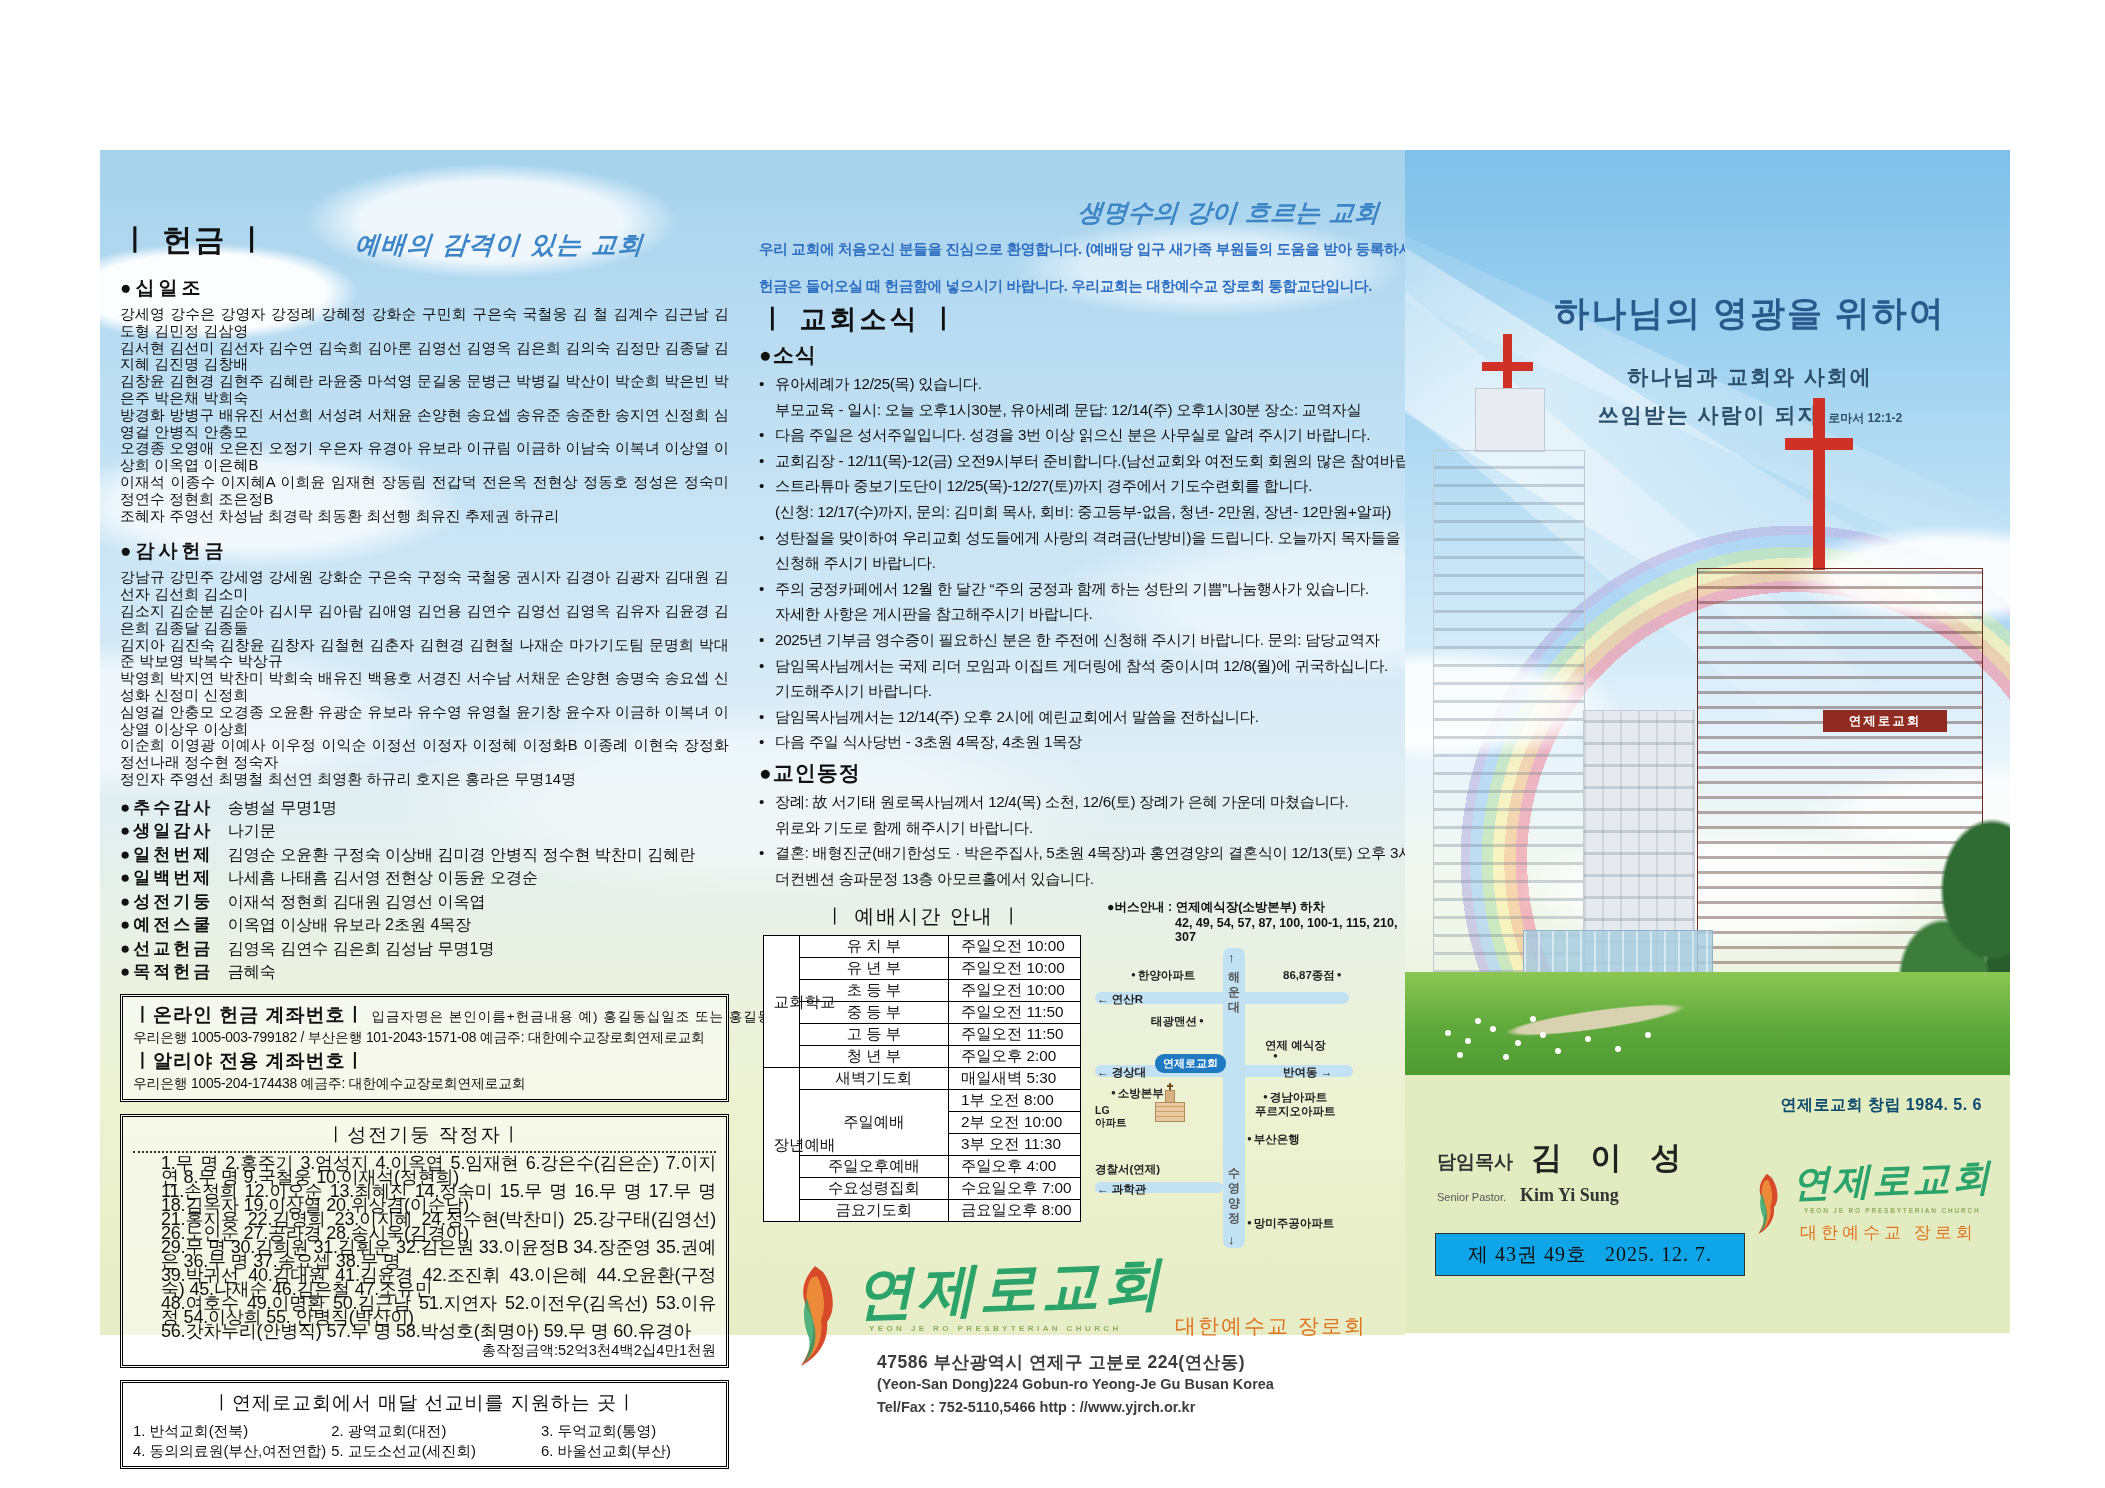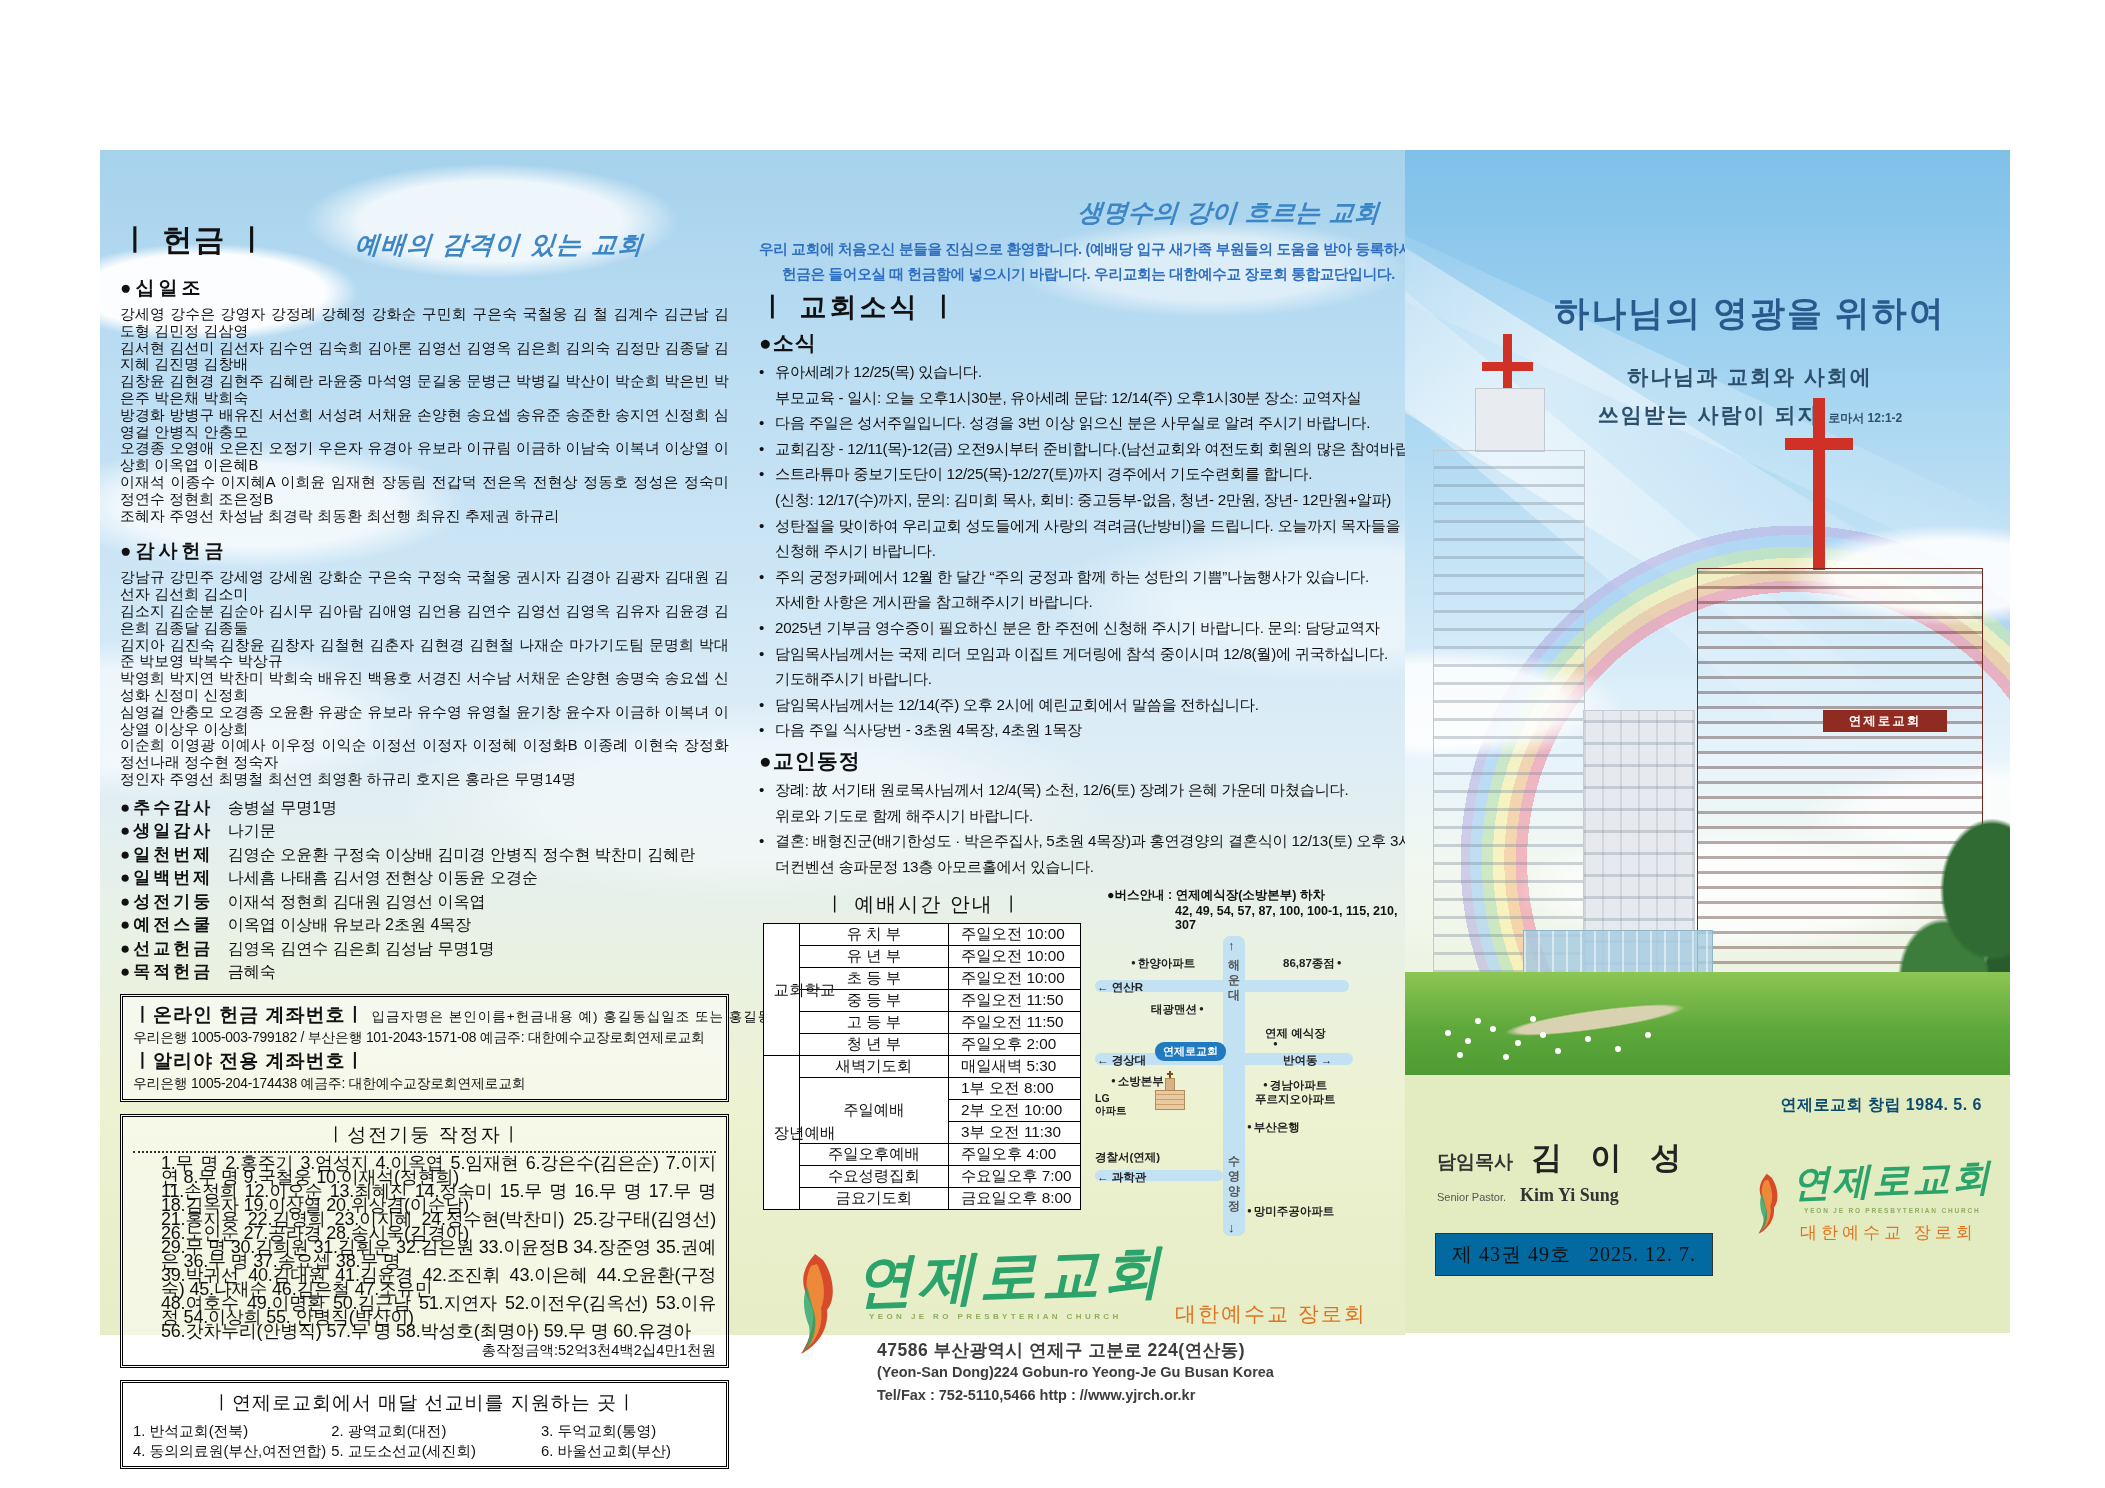--- a/index.html
+++ b/index.html
@@ -176,22 +176,22 @@
       12px 22px 0 #fff, 58px 24px 0 #fff, 110px 18px 0 #fff, 140px 6px 0 #fff, 170px 16px 0 #fff,
       200px 2px 0 #fff, 30px -12px 0 #fff, 85px -14px 0 #fff; }
 
   .info { position:absolute; left:1405px; top:1075px; width:605px; height:258px; background:#e3ecc1; }
   .founded { position:absolute; right:28px; top:20px; font-size:16px; color:#0c4a6e; font-weight:bold; letter-spacing:.5px; }
   .pastor { position:absolute; left:32px; top:62px; }
   .pastor .kr { font-size:19px; color:#333; font-weight:bold; }
   .pastor .kr b { font-size:31px; letter-spacing:10px; margin-left:18px; color:#222; }
   .pastor .en { margin-top:6px; font-size:11px; color:#555; }
   .pastor .en b { font-size:18px; color:#333; margin-left:14px; font-family:"Liberation Serif","DejaVu Serif",serif; }
-  .issue-box { position:absolute; left:30px; top:158px; background:#0369a1; border:1px solid #333;
-    padding:7px 16px; font-size:20px; font-family:"Liberation Serif","DejaVu Serif",serif; letter-spacing:1px; }
+  .issue-box { position:absolute; left:30px; top:158px; background:#0ea5e9; border:1px solid #333;
+    padding:7px 32px; font-size:20px; font-family:"Liberation Serif","DejaVu Serif",serif; letter-spacing:1px; }
   .mini-logo { position:absolute; right:18px; top:62px; width:250px; height:160px; }
   .mini-logo .logo-script { left:50px; top:18px; font-size:38px; letter-spacing:2px; }
   .mini-logo .logo-cap { left:62px; top:70px; font-size:6.5px; letter-spacing:1.8px; }
   .mini-logo .logo-denom { left:58px; top:84px; font-size:17px; letter-spacing:4px; }
   .mini-logo .logo-bird { transform:scale(.8); left:-4px; top:18px; }
 </style>
 </head>
 <body>
 
 <div class="sheet">
@@ -306,21 +306,21 @@
           <div class="mission-item">5. 교도소선교(세진회)</div>
           <div class="mission-item">6. 바울선교회(부산)</div>
         </div>
 
     </div>
   </div>
 
   <div class="panel panel-mid">
     <div class="pm-slogan">생명수의 강이 흐르는 교회</div>
     <div class="welcome">우리 교회에 처음오신 분들을 진심으로 환영합니다. (예배당 입구 새가족 부원들의 도움을 받아 등록하시기 바랍니다)</div>
-    <div class="welcome" style="margin-top:4px;text-align:right;">헌금은 들어오실 때 헌금함에 넣으시기 바랍니다. 우리교회는 대한예수교 장로회 통합교단입니다.</div>
+    <div class="welcome" style="margin-top:16px;">헌금은 들어오실 때 헌금함에 넣으시기 바랍니다. 우리교회는 대한예수교 장로회 통합교단입니다.</div>
 
     <div class="news-head">ㅣ 교회소식 ㅣ</div>
     <div class="dot-head">●소식</div>
     <div class="nlist">
 
         <div class="nitem">
           <span class="pfx">•</span>
           <span>유아세례가 12/25(목) 있습니다.</span>
         </div>
 

